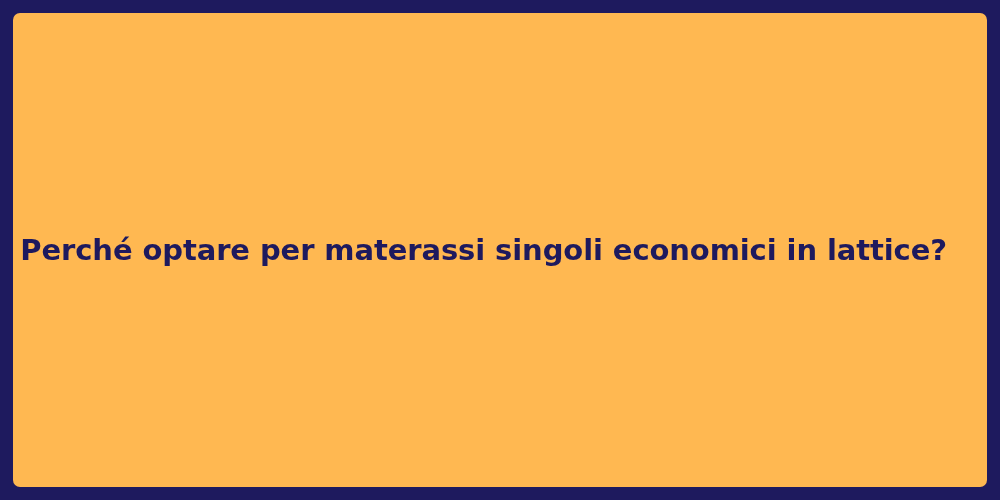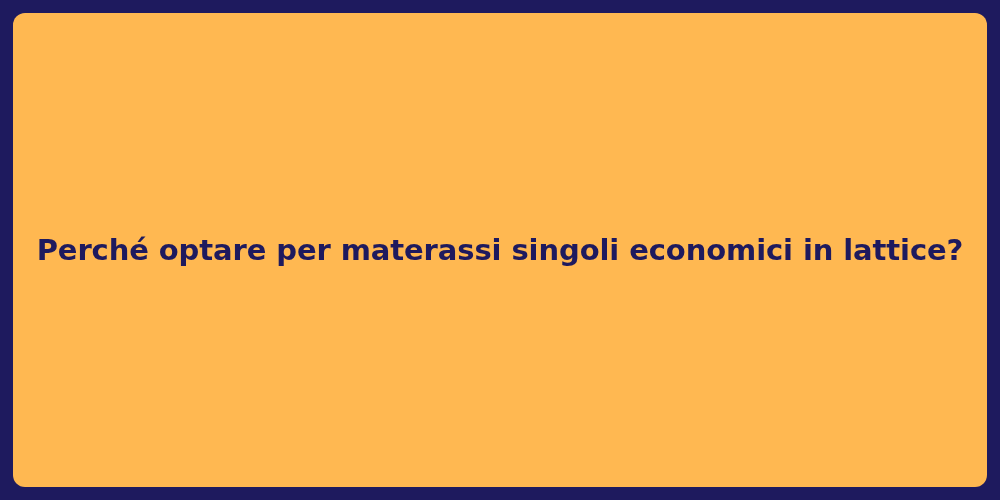--- a/index.html
+++ b/index.html
@@ -22,24 +22,24 @@
     height: 500px;
     background: #1e1a5e;
     padding: 13px;
   }
 
   #card-panel {
     box-sizing: border-box;
     width: 100%;
     height: 100%;
     background: #ffb851;
-    border-radius: 12px;
+    border-radius: 7px;
     display: flex;
     align-items: center;
-    justify-content: center;
+    justify-content: flex-end;
     padding: 0 40px;
   }
 
   #card-heading {
     margin: 0;
     color: #1e1a5e;
     font-family: "DejaVu Sans", sans-serif;
     font-size: 29px;
     font-weight: 700;
     line-height: 1.25;

